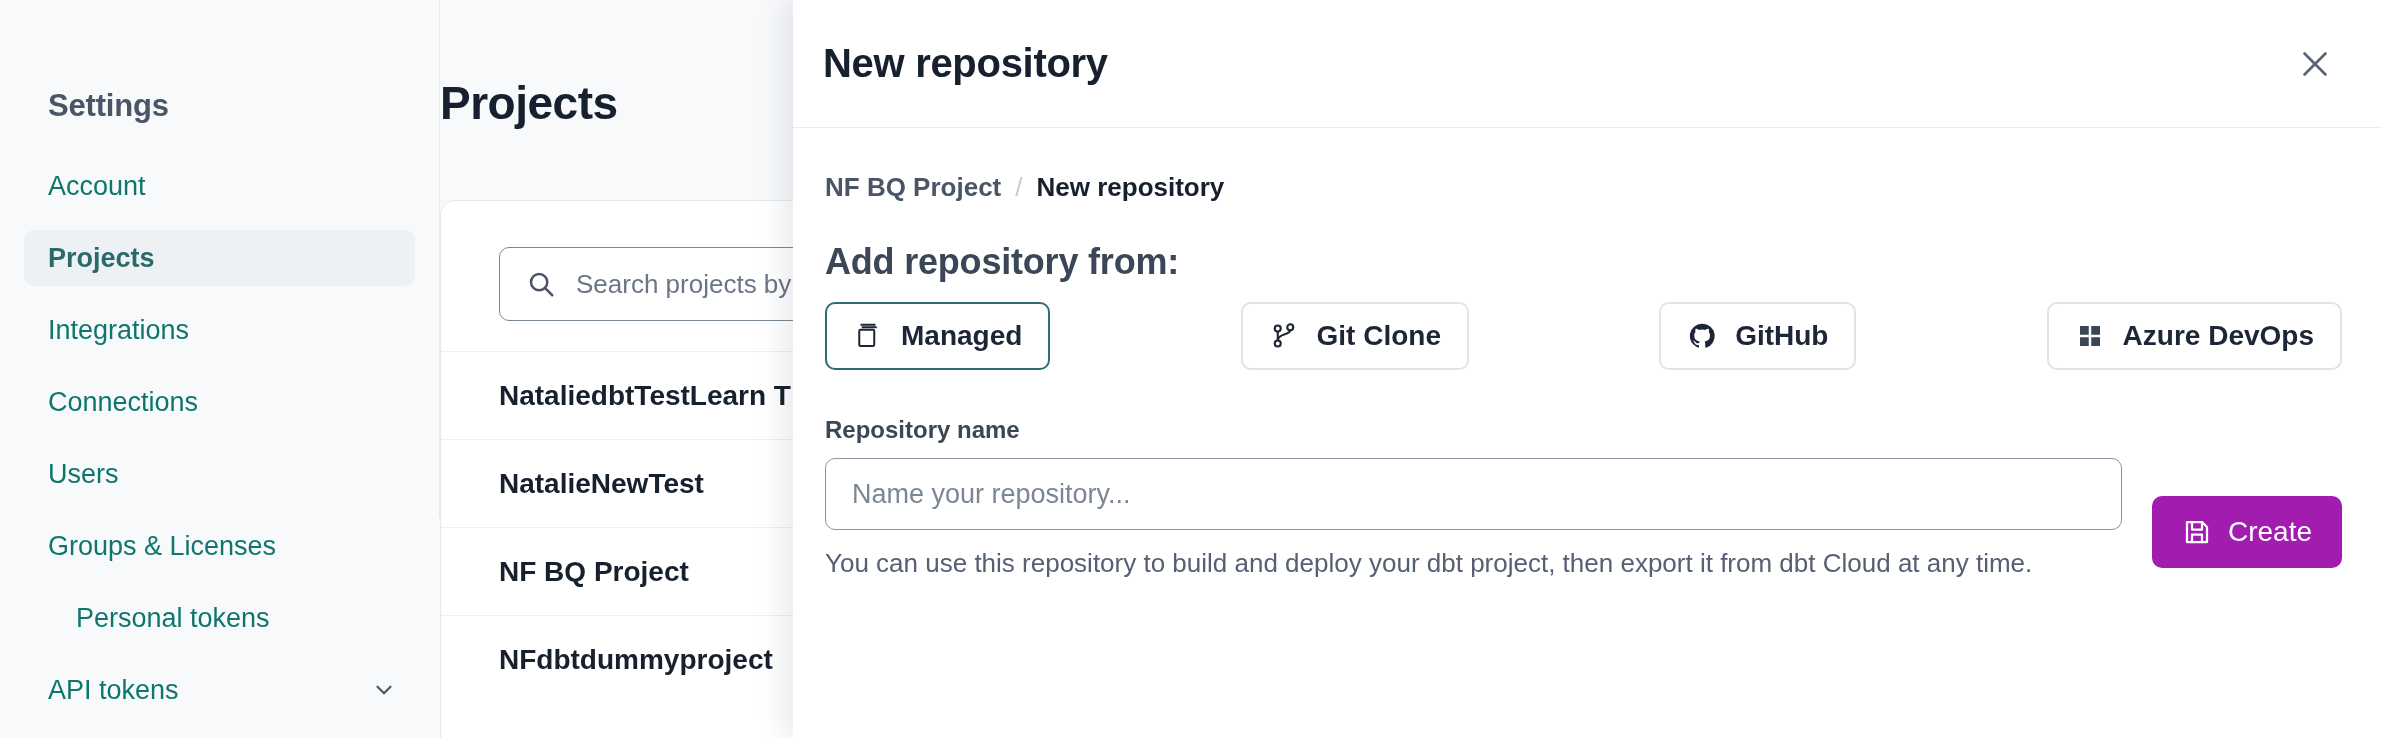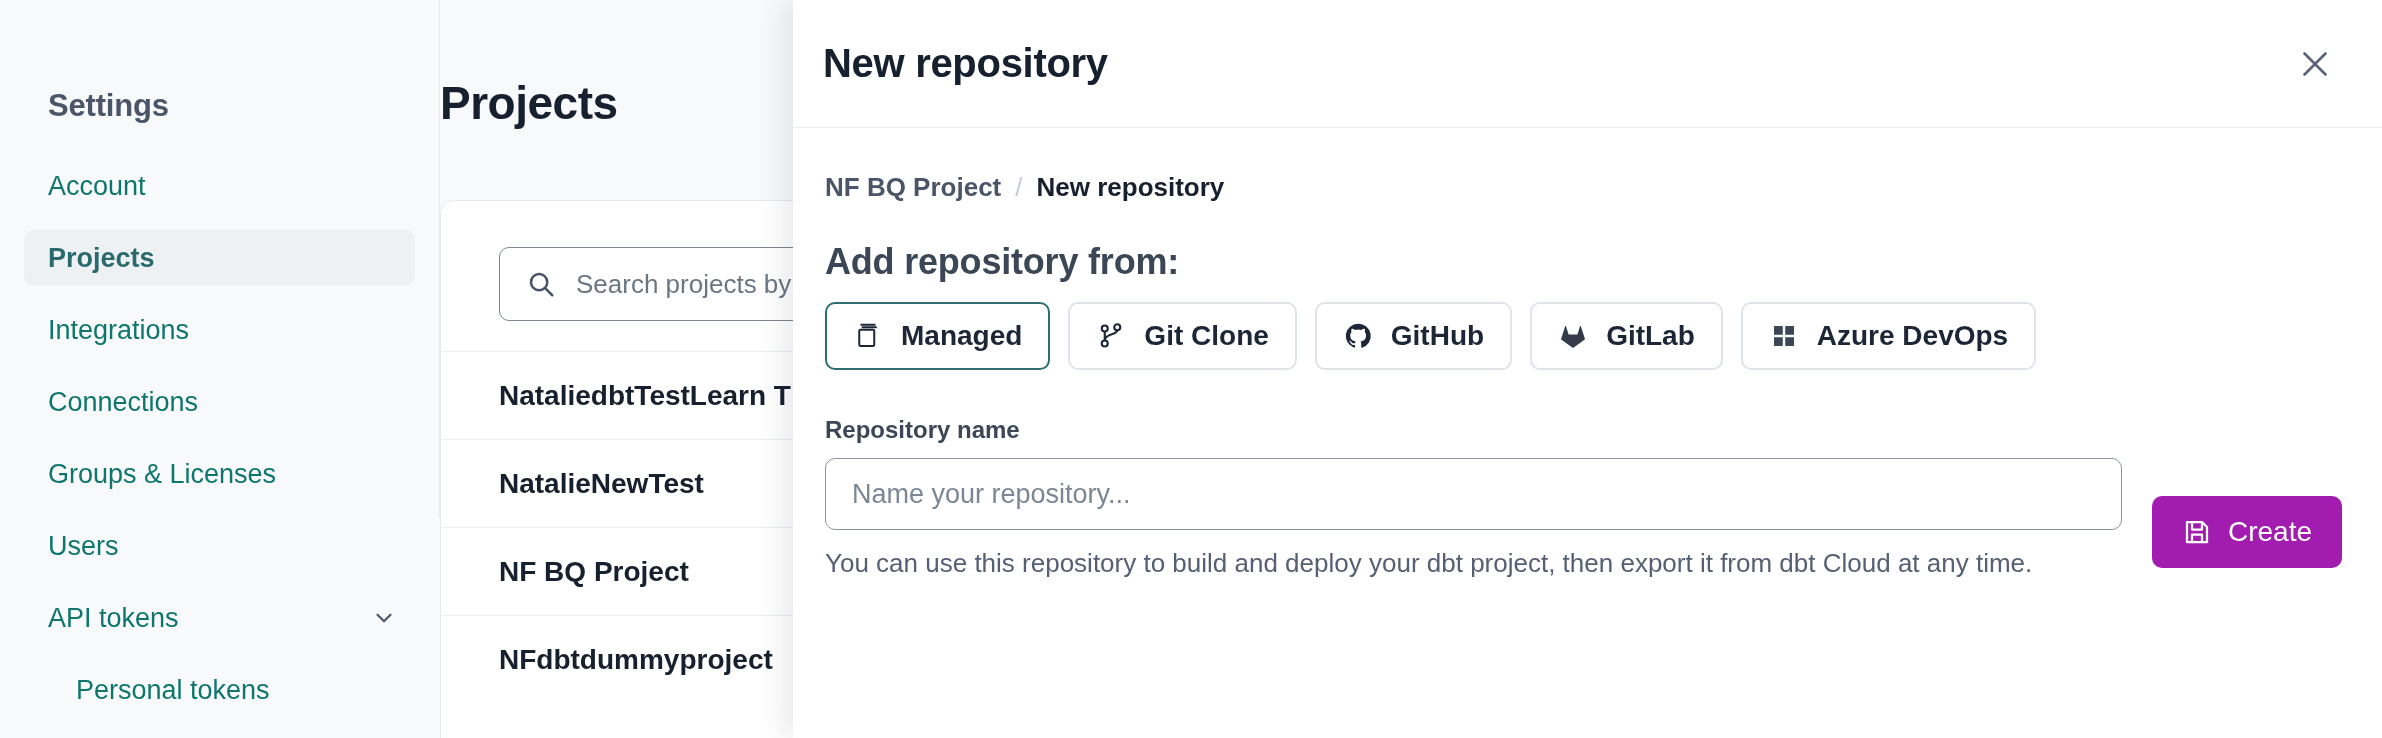--- a/index.html
+++ b/index.html
@@ -158,21 +158,21 @@
   .bc-current { color: #17202e; font-weight: 700; }
 
   .section-title {
     font-size: 36px;
     font-weight: 700;
     color: #3b4657;
     letter-spacing: -0.2px;
     margin-bottom: 19px;
   }
 
-  .tabs { display: flex; gap: 18px; margin-bottom: 46px; }
+  .tabs { display: flex; gap: 18px; margin-bottom: 46px; justify-content: space-between; }
   .tab {
     height: 68px;
     border: 2px solid #dfe4ea;
     border-radius: 10px;
     background: #fff;
     display: flex;
     align-items: center;
     gap: 18px;
     padding: 0 26px;
     font-size: 28px;
@@ -243,35 +243,35 @@
         <div class="nav-item active">
           <span>Projects</span>
         </div>
         <div class="nav-item">
           <span>Integrations</span>
         </div>
         <div class="nav-item">
           <span>Connections</span>
         </div>
         <div class="nav-item">
+          <span>Users</span>
+        </div>
+        <div class="nav-item">
           <span>Groups &amp; Licenses</span>
         </div>
-        <div class="nav-item">
-          <span>Users</span>
+        <div class="nav-item sub">
+          <span>Personal tokens</span>
         </div>
         <div class="nav-item">
           <span>API tokens</span>
           <span class="chev">
             <svg viewBox="0 0 24 24" fill="none" stroke="#49566b" stroke-width="2" stroke-linecap="round" stroke-linejoin="round">
               <polyline points="6,9 12,15 18,9"></polyline>
             </svg>
           </span>
-        </div>
-        <div class="nav-item sub">
-          <span>Personal tokens</span>
         </div>
       </nav>
   </aside>
 
   <section class="main">
     <h1 class="page-title">Projects</h1>
 
     <div class="card">
       <div class="search-wrap">
         <span class="search-icon">
@@ -352,28 +352,20 @@
             <span class="tab-ico">
               <svg viewBox="0 0 24 24" width="30" height="30">
                 <path fill="#1d2636" d="M12 2.2a9.8 9.8 0 0 0-3.1 19.1c.49.09.67-.21.67-.47v-1.7c-2.73.6-3.3-1.3-3.3-1.3-.45-1.14-1.1-1.44-1.1-1.44-.9-.61.07-.6.07-.6 1 .07 1.52 1.02 1.52 1.02.88 1.52 2.32 1.08 2.89.83.09-.64.35-1.08.63-1.33-2.18-.25-4.47-1.09-4.47-4.85 0-1.07.38-1.95 1.01-2.64-.1-.25-.44-1.25.1-2.6 0 0 .83-.27 2.72 1a9.4 9.4 0 0 1 4.95 0c1.89-1.27 2.72-1 2.72-1 .54 1.35.2 2.35.1 2.6.63.69 1.01 1.57 1.01 2.64 0 3.77-2.3 4.6-4.49 4.84.36.31.67.92.67 1.85v2.74c0 .26.18.57.68.47A9.8 9.8 0 0 0 12 2.2z"></path>
               </svg>
             </span>
             <span>GitHub</span>
           </div>
           <div class="tab">
             <span class="tab-ico">
               <svg viewBox="0 0 24 24" width="30" height="30">
-                <path fill="#343b4a" d="M12 21.5l3.5-10.8H8.5L12 21.5z M12 21.5L8.5 10.7H3.6L12 21.5z M3.6 10.7L2.5 14.1c-.1.3 0 .7.3.9l9.2 6.5-8.4-10.8z M3.6 10.7h4.9L6.4 4.2c-.11-.33-.58-.33-.69 0L3.6 10.7z M12 21.5l3.5-10.8h4.9L12 21.5z M20.4 10.7l1.1 3.4c.1.3 0 .7-.3.9L12 21.5l8.4-10.8z M20.4 10.7h-4.9l2.1-6.5c.11-.33.58-.33.69 0l2.1 6.5z"></path>
-              </svg>
-            </span>
-            <span>GitLab</span>
-          </div>
-          <div class="tab">
-            <span class="tab-ico">
-              <svg viewBox="0 0 24 24" width="30" height="30">
                 <g fill="#3b4657">
                   <rect x="4" y="4" width="7" height="7"></rect>
                   <rect x="13" y="4" width="7" height="7"></rect>
                   <rect x="4" y="13" width="7" height="7"></rect>
                   <rect x="13" y="13" width="7" height="7"></rect>
                 </g>
               </svg>
             </span>
             <span>Azure DevOps</span>
           </div>

